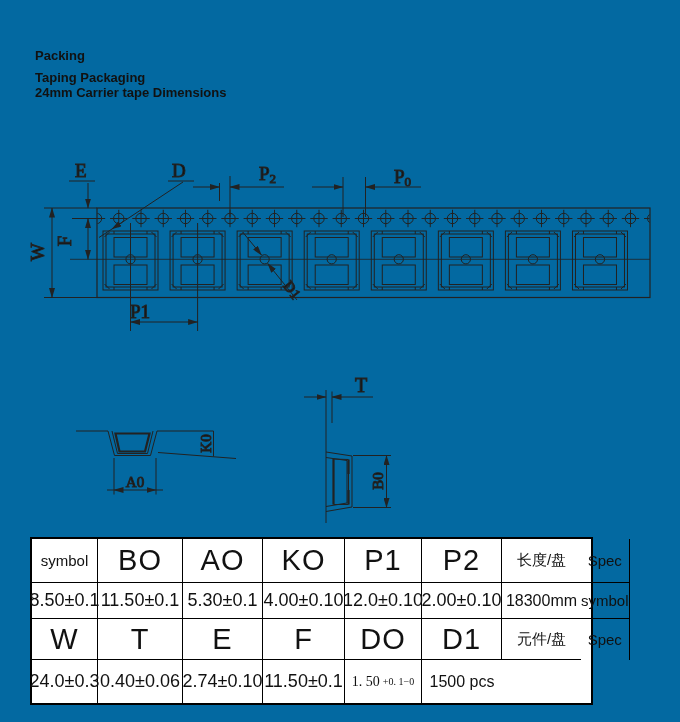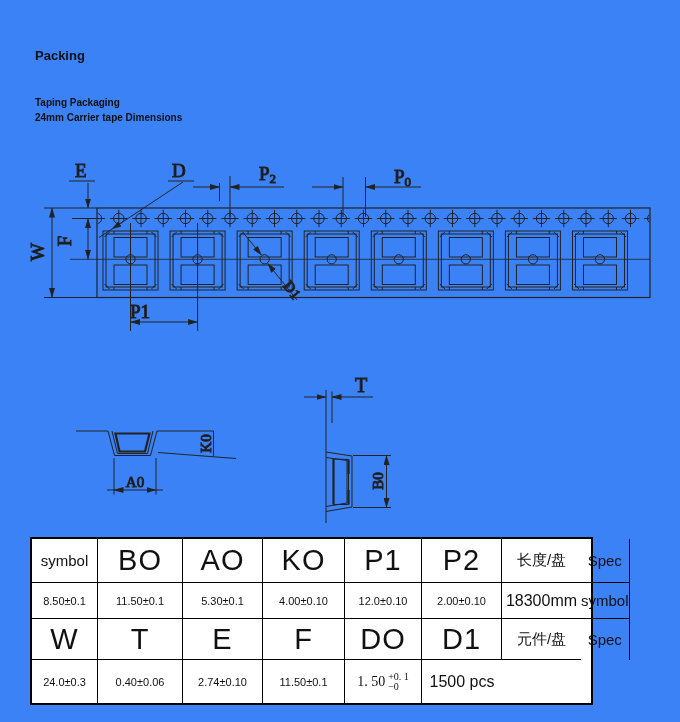--- a/index.html
+++ b/index.html
@@ -1,40 +1,40 @@
 <!DOCTYPE html>
 <html><head>
 <meta charset="utf-8">
 <style>
   html,body{margin:0;padding:0;background:#fff;}
-  .page{position:relative;width:680px;height:722px;background:#3b82f6;overflow:hidden;
+  .page{position:relative;width:680px;height:722px;background:#0369a1;overflow:hidden;
         font-family:"Liberation Sans",sans-serif;color:#000;}
   .title{position:absolute;left:35px;top:48px;font-size:13px;font-weight:bold;color:#111;}
-  .subtitle{position:absolute;left:35px;top:96px;font-size:10px;font-weight:bold;line-height:14.5px;color:#111;}
+  .subtitle{position:absolute;left:35px;top:71px;font-size:13px;font-weight:bold;line-height:14.5px;color:#111;}
   svg text{fill:#111;font-family:"Liberation Serif",serif;}
   .dimtxt{font-size:19px;}
   .dimtxt-sm{font-size:15px;}
   .sub-digit{font-size:13px;}
 
   .spec-table{position:absolute;left:30px;top:537px;width:563px;height:168px;
       border:2px solid #000;box-sizing:border-box;display:grid;
       grid-template-columns:66px 85px 80px 82px 77px 80px 79px 1fr;
       grid-template-rows:44px 36px 41px 1fr;background:#fff;}
   .cell{display:flex;align-items:center;justify-content:center;
       border-right:1.5px solid #000;border-bottom:1.5px solid #000;
       box-sizing:border-box;white-space:nowrap;}
   .cell.last-col{border-right:none;}
   .cell.last-row{border-bottom:none;}
   .c-head{font-size:15px;color:#111;}
   .c-sym{font-size:29px;color:#111;letter-spacing:1px;}
-  .c-spec{font-size:11px;color:#111;}
+  .c-spec{font-size:18px;color:#111;}
   .c-cn{font-size:15px;color:#111;}
   .c-unit{font-size:16px;color:#111;}
   .tolcell{font-family:"Liberation Serif",serif;font-size:14px;}
-  .tol{display:inline-flex;flex-direction:column;font-size:10px;line-height:10px;
+  .tol{display:inline-flex;flex-direction:row;font-size:10px;line-height:10px;
        margin-left:3px;text-align:left;}
 </style>
 </head>
 <body>
 
 <div class="page">
 
   <div class="title">Packing</div>
   <div class="subtitle">
     <div>Taping Packaging</div>

